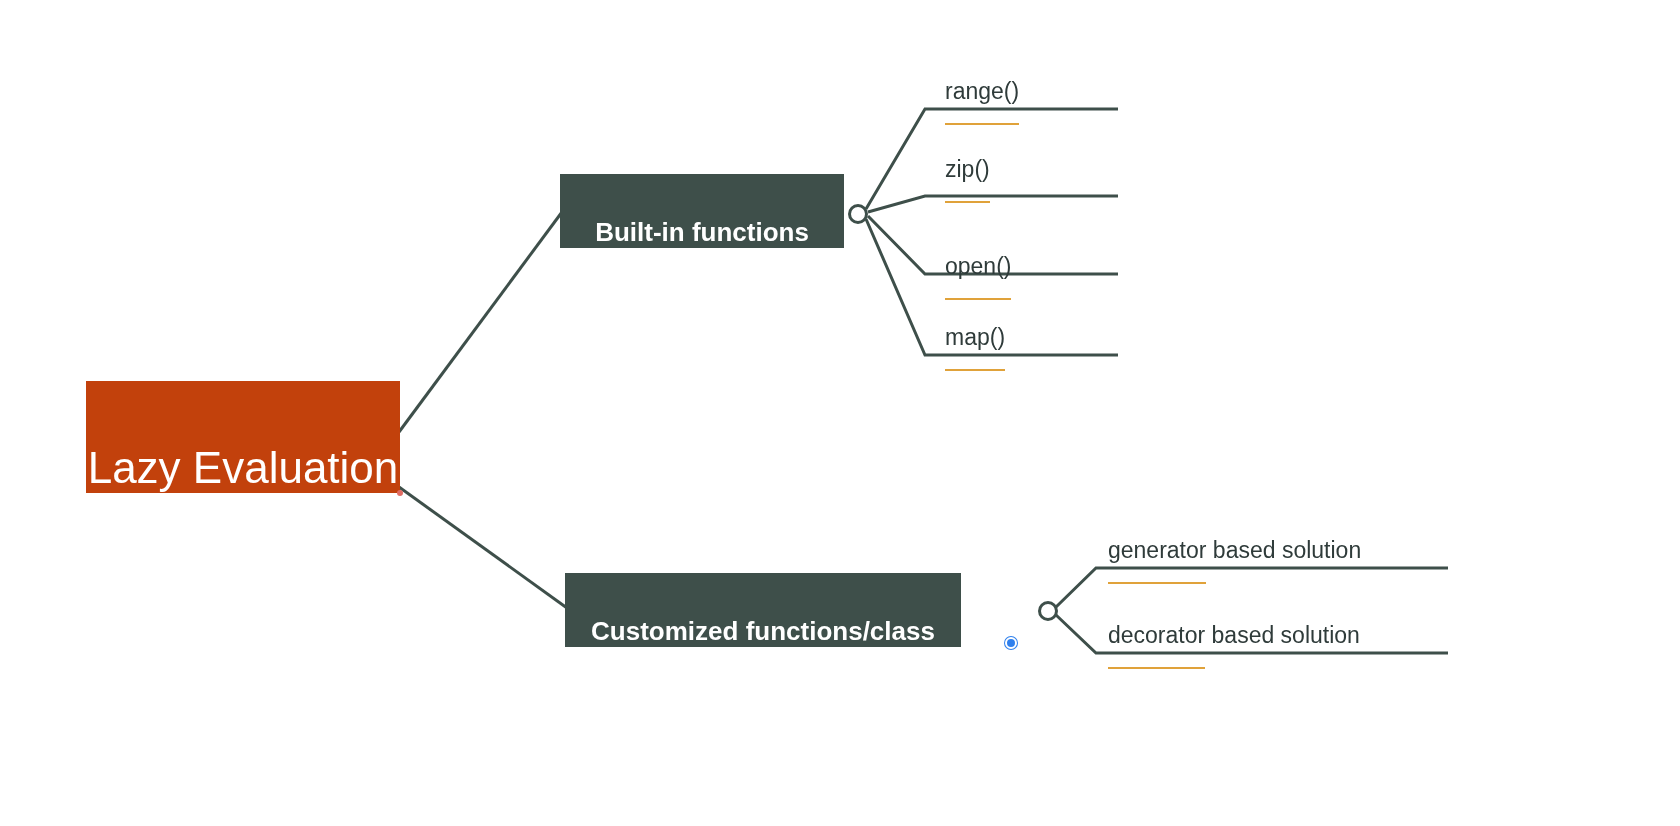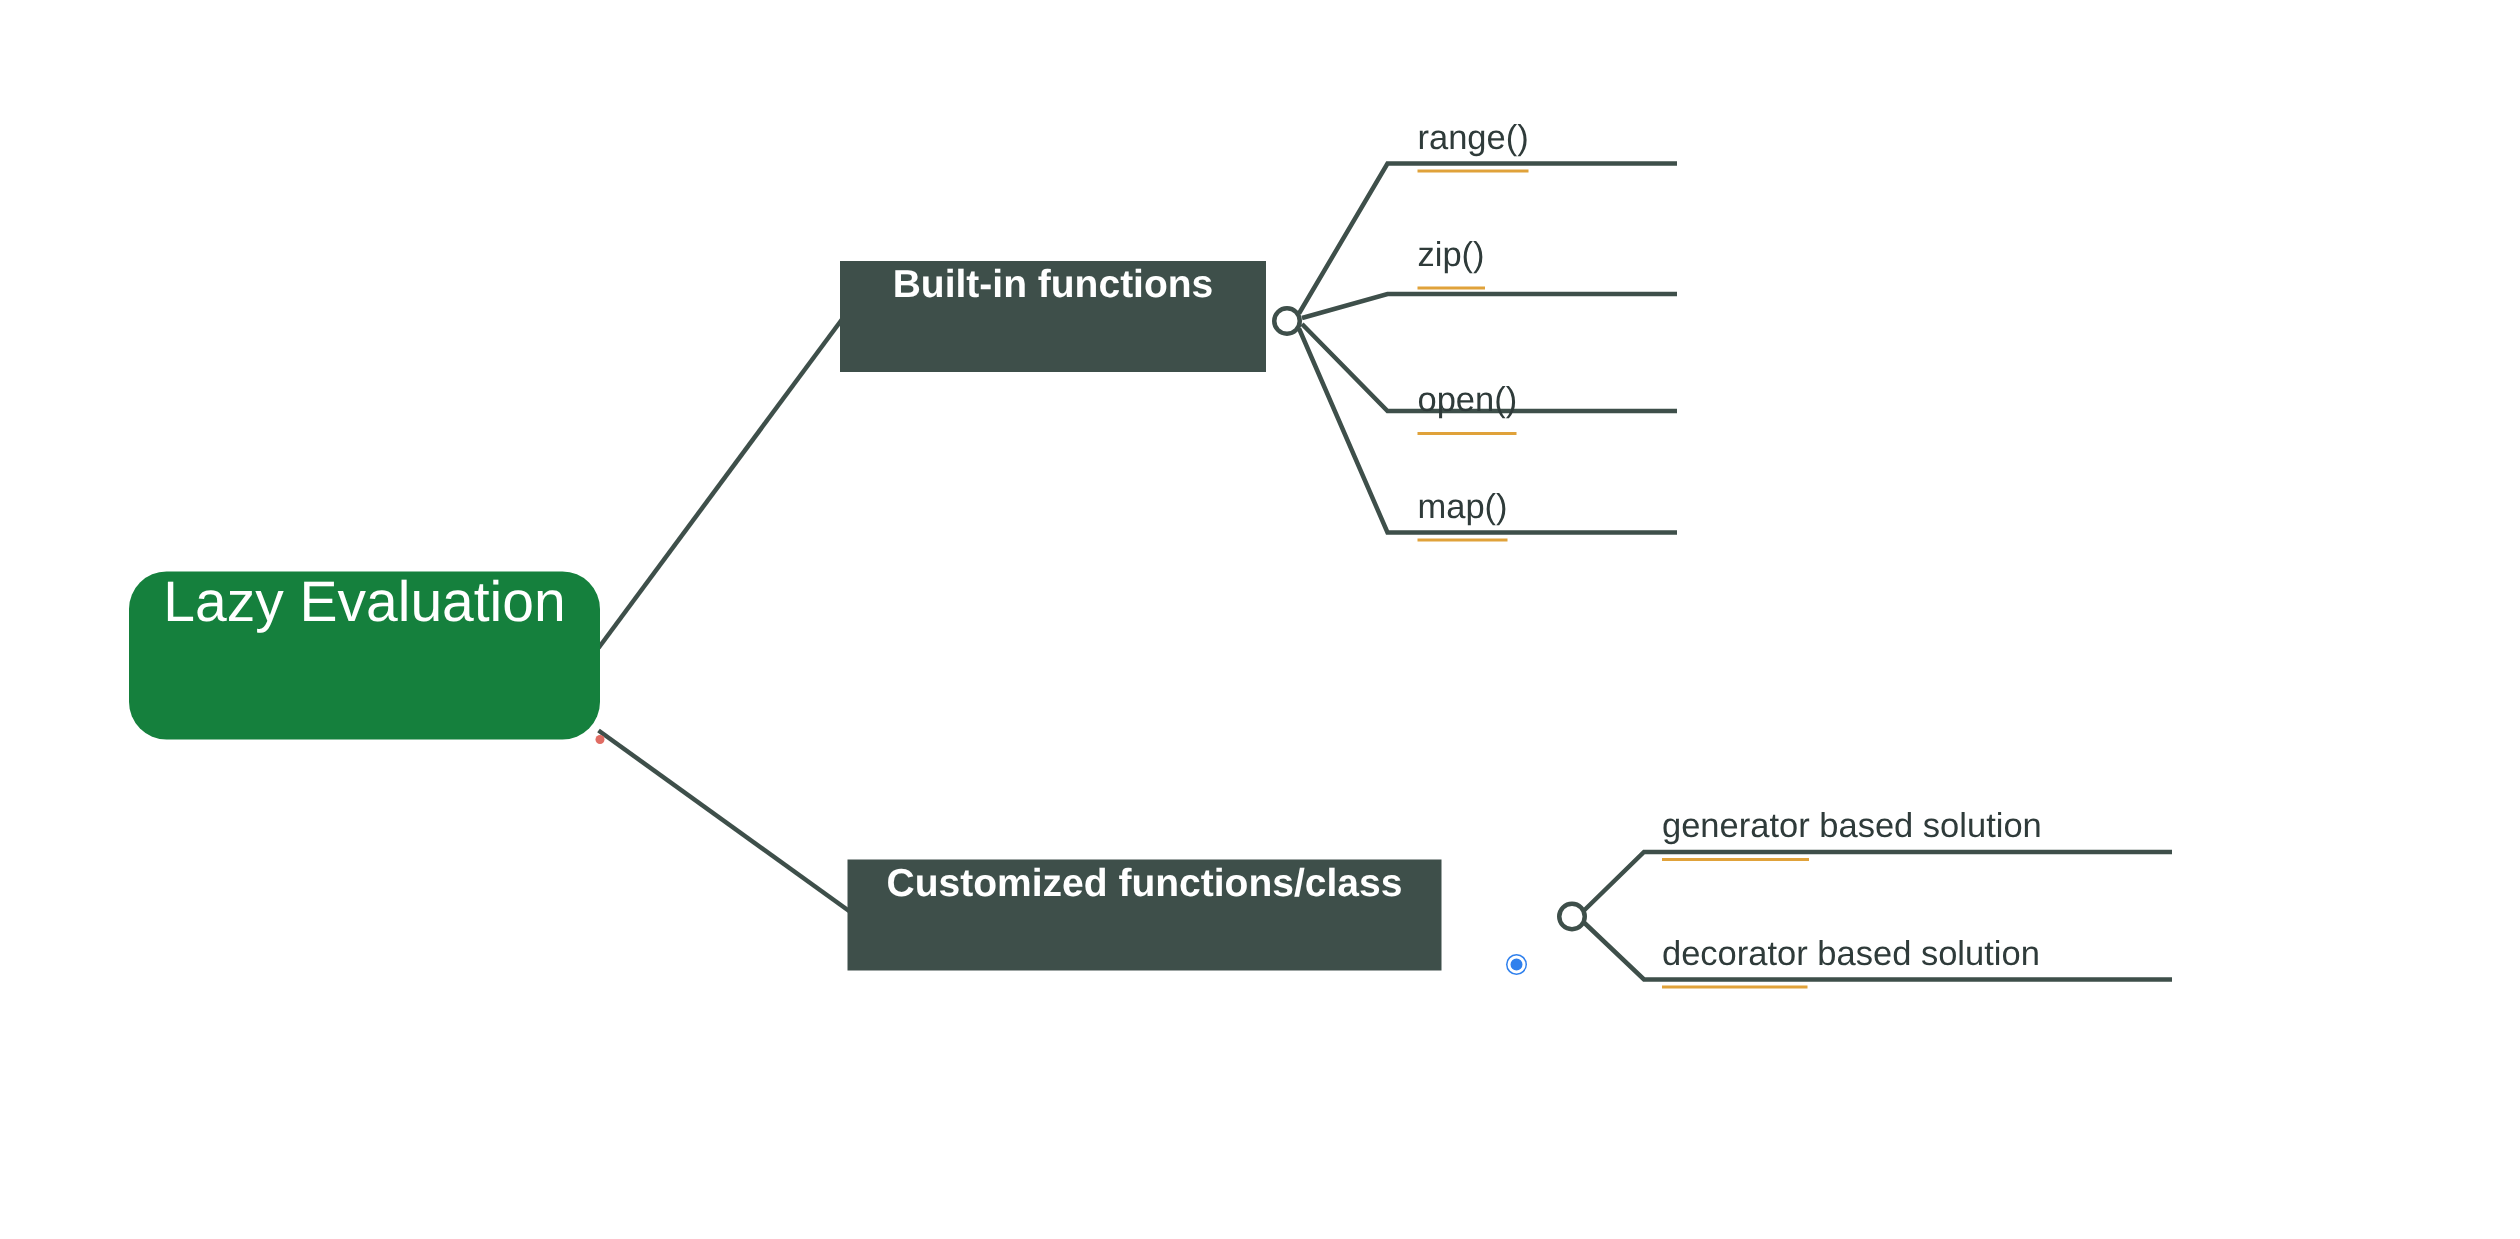--- a/index.html
+++ b/index.html
@@ -8,46 +8,45 @@
     width: 1680px;
     height: 826px;
     background: #ffffff;
     font-family: "Helvetica Neue", Helvetica, Arial, sans-serif;
     position: relative;
     overflow: hidden;
   }
   .node {
     position: absolute;
     display: flex;
-    align-items: flex-start;
+    align-items: flex-end;
     justify-content: center;
     box-sizing: border-box;
   }
   .root {
-    background: #15803d;
+    background: #c2410c;
     color: #fff;
-    font-size: 38px;
+    font-size: 44px;
     font-weight: 400;
-    border-radius: 25px;
   }
   .branch {
     background: #3E4F4A;
     color: #fff;
     font-size: 26px;
     font-weight: 600;
   }
   .leaf-text {
     position: absolute;
     color: #2F3B3A;
     font-size: 23px;
     font-weight: 400;
   }
   .underline-accent {
     border-bottom: 2px solid #E0A23A;
-    padding-bottom: 9px;
+    padding-bottom: 19px;
   }
   svg.connectors {
     position: absolute;
     left: 0;
     top: 0;
     width: 1680px;
     height: 826px;
     pointer-events: none;
   }
   .dot {

